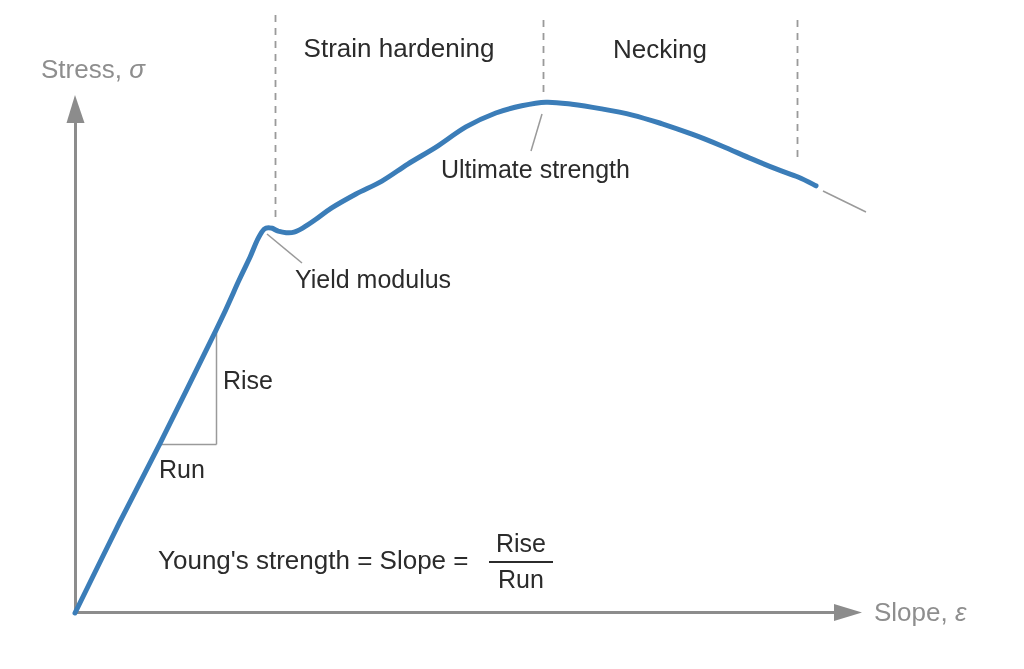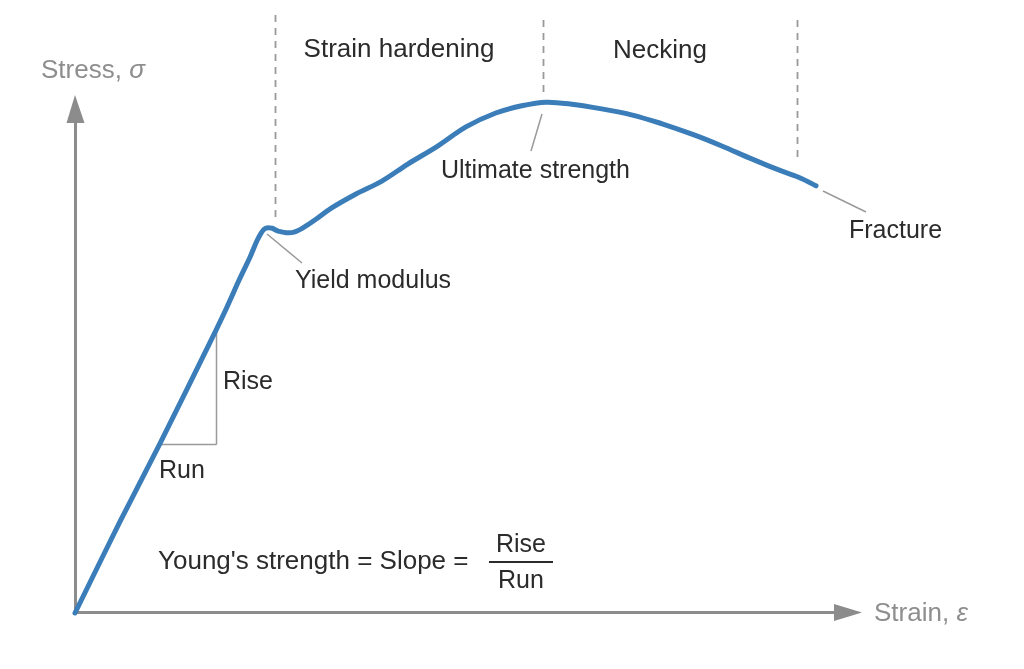--- a/index.html
+++ b/index.html
@@ -68,30 +68,29 @@
     <polygon points="862,612.5 834,604 834,621" fill="#8c8c8c"></polygon>
 
     <path id="curve-path" d="M 75.0 613.0 C 82.5 597.9, 105.6 550.4, 119.7 522.2 C 133.9 494.0, 143.7 475.8, 159.8 443.8 C 175.9 411.7, 203.2 356.7, 216.3 329.7 C 229.4 302.7, 232.7 293.9, 238.3 281.7 C 243.9 269.6, 246.8 264.1, 250.1 257.0 C 253.3 249.8, 255.5 243.5, 257.9 238.9 C 260.3 234.3, 262.0 230.9, 264.2 229.1 C 266.4 227.3, 268.9 227.7, 271.3 228.1 C 273.6 228.4, 275.8 230.4, 278.3 231.2 C 280.8 231.9, 283.5 232.5, 286.2 232.7 C 288.8 232.9, 291.3 233.0, 294.0 232.2 C 296.8 231.4, 299.1 230.1, 302.6 228.1 C 306.2 226.0, 310.4 223.2, 315.2 219.8 C 320.1 216.5, 324.9 212.2, 331.7 207.9 C 338.5 203.6, 347.7 198.5, 356.0 194.0 C 364.4 189.5, 373.3 186.1, 381.9 181.1 C 390.6 176.1, 398.8 169.8, 407.8 164.1 C 416.9 158.4, 426.4 153.2, 436.1 147.1 C 445.8 140.9, 456.0 132.6, 465.9 126.9 C 475.9 121.3, 486.5 116.5, 495.8 113.0 C 505.0 109.5, 513.3 107.6, 521.7 105.8 C 530.0 104.0, 537.6 102.4, 546.0 102.2 C 554.4 101.9, 562.6 103.1, 571.9 104.2 C 581.2 105.3, 591.7 107.1, 601.7 108.9 C 611.8 110.7, 622.3 112.6, 632.4 115.1 C 642.4 117.6, 652.2 120.7, 662.2 123.8 C 672.1 127.0, 682.1 130.5, 692.0 134.2 C 702.0 137.8, 711.9 141.9, 721.8 146.0 C 731.8 150.1, 742.5 155.1, 751.7 158.9 C 760.8 162.8, 769.1 166.2, 776.8 169.2 C 784.5 172.3, 791.4 174.2, 798.0 177.0 C 804.5 179.7, 813.0 184.3, 816.0 185.8" fill="none" stroke="#3b7db8" stroke-width="5" stroke-linecap="round" stroke-linejoin="round"></path>
   </svg>
 
   <div class="lbl axis-lbl" style="left:41px;top:54px;">
     <span>Stress,</span>
     <span class="sym">σ</span>
   </div>
   <div class="lbl axis-lbl" style="left:874px;top:597px;">
-    <span>Strain,</span>
+    <span>Slope,</span>
     <span class="sym">ε</span>
   </div>
 
   <div class="lbl region-lbl" style="left:399px;top:33px;">Strain hardening</div>
   <div class="lbl region-lbl" style="left:660px;top:34px;">Necking</div>
 
   <div class="lbl" style="left:441px;top:154px;">Ultimate strength</div>
   <div class="lbl" style="left:295px;top:264px;">Yield modulus</div>
-  <div class="lbl" style="left:849px;top:214px;">Fracture</div>
   <div class="lbl" style="left:223px;top:365px;">Rise</div>
   <div class="lbl" style="left:159px;top:454px;">Run</div>
 
   <div class="lbl formula" style="left:158px;top:545px;">Young's strength = Slope =</div>
   <div class="fraction">
     <div class="num">Rise</div>
     <div class="den">Run</div>
   </div>
 
 </div>

